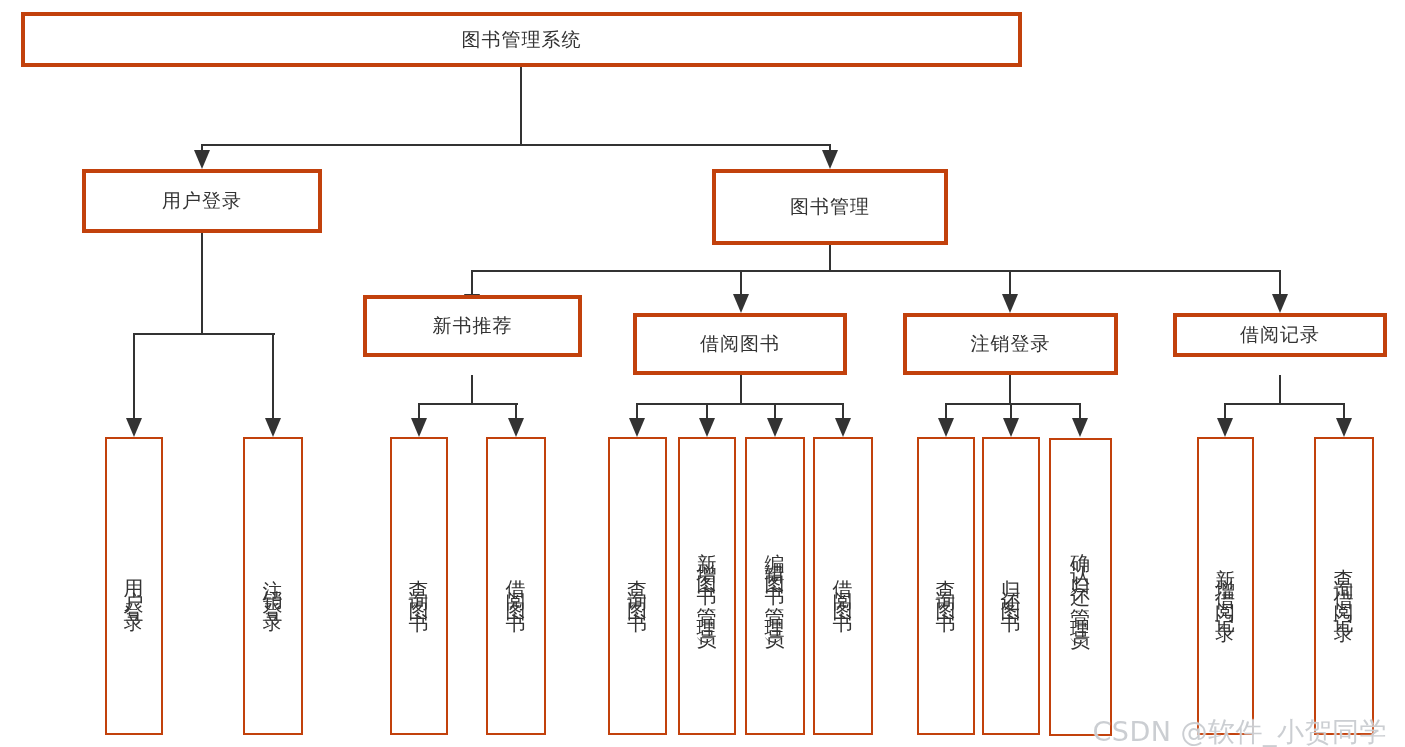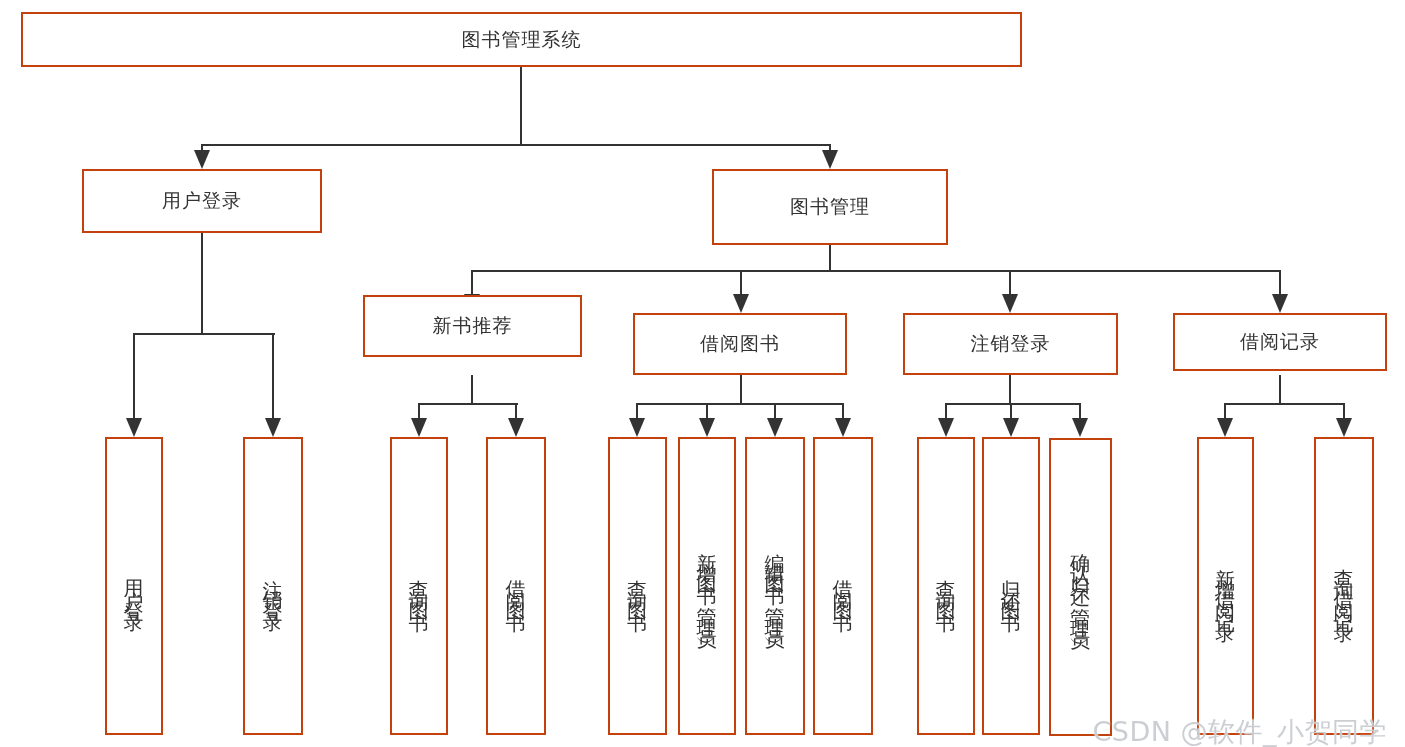--- a/index.html
+++ b/index.html
@@ -13,21 +13,21 @@
     width: 1405px;
     height: 747px;
     background: #ffffff;
     overflow: hidden;
     color: #333333;
   }
   .box {
     position: absolute;
     box-sizing: border-box;
     background: #ffffff;
-    border: 2px solid #c2410c;
+    border: 4px solid #c2410c;
     display: flex;
     align-items: center;
     justify-content: center;
     z-index: 2;
   }
   .box.h span {
     font-size: 19px;
     letter-spacing: 1px;
     color: #333333;
     white-space: nowrap;
@@ -119,21 +119,21 @@
 
   <div class="box h" style="left:363px;top:295px;width:219px;height:62px">
     <span>新书推荐</span>
   </div>
   <div class="box h" style="left:633px;top:313px;width:214px;height:62px">
     <span>借阅图书</span>
   </div>
   <div class="box h" style="left:903px;top:313px;width:215px;height:62px">
     <span>注销登录</span>
   </div>
-  <div class="box h" style="left:1173px;top:313px;width:214px;height:58px">
+  <div class="box h" style="left:1173px;top:313px;width:214px;height:44px">
     <span>借阅记录</span>
   </div>
 
   <div class="vl" style="left:471px;top:375px;height:29px"></div>
   <div class="hl" style="left:418px;top:403px;width:100px"></div>
   <div class="vl" style="left:418px;top:403px;height:16px"></div>
   <div class="arrow" style="left:411px;top:418px"></div>
   <div class="vl" style="left:515px;top:403px;height:16px"></div>
   <div class="arrow" style="left:508px;top:418px"></div>
 

